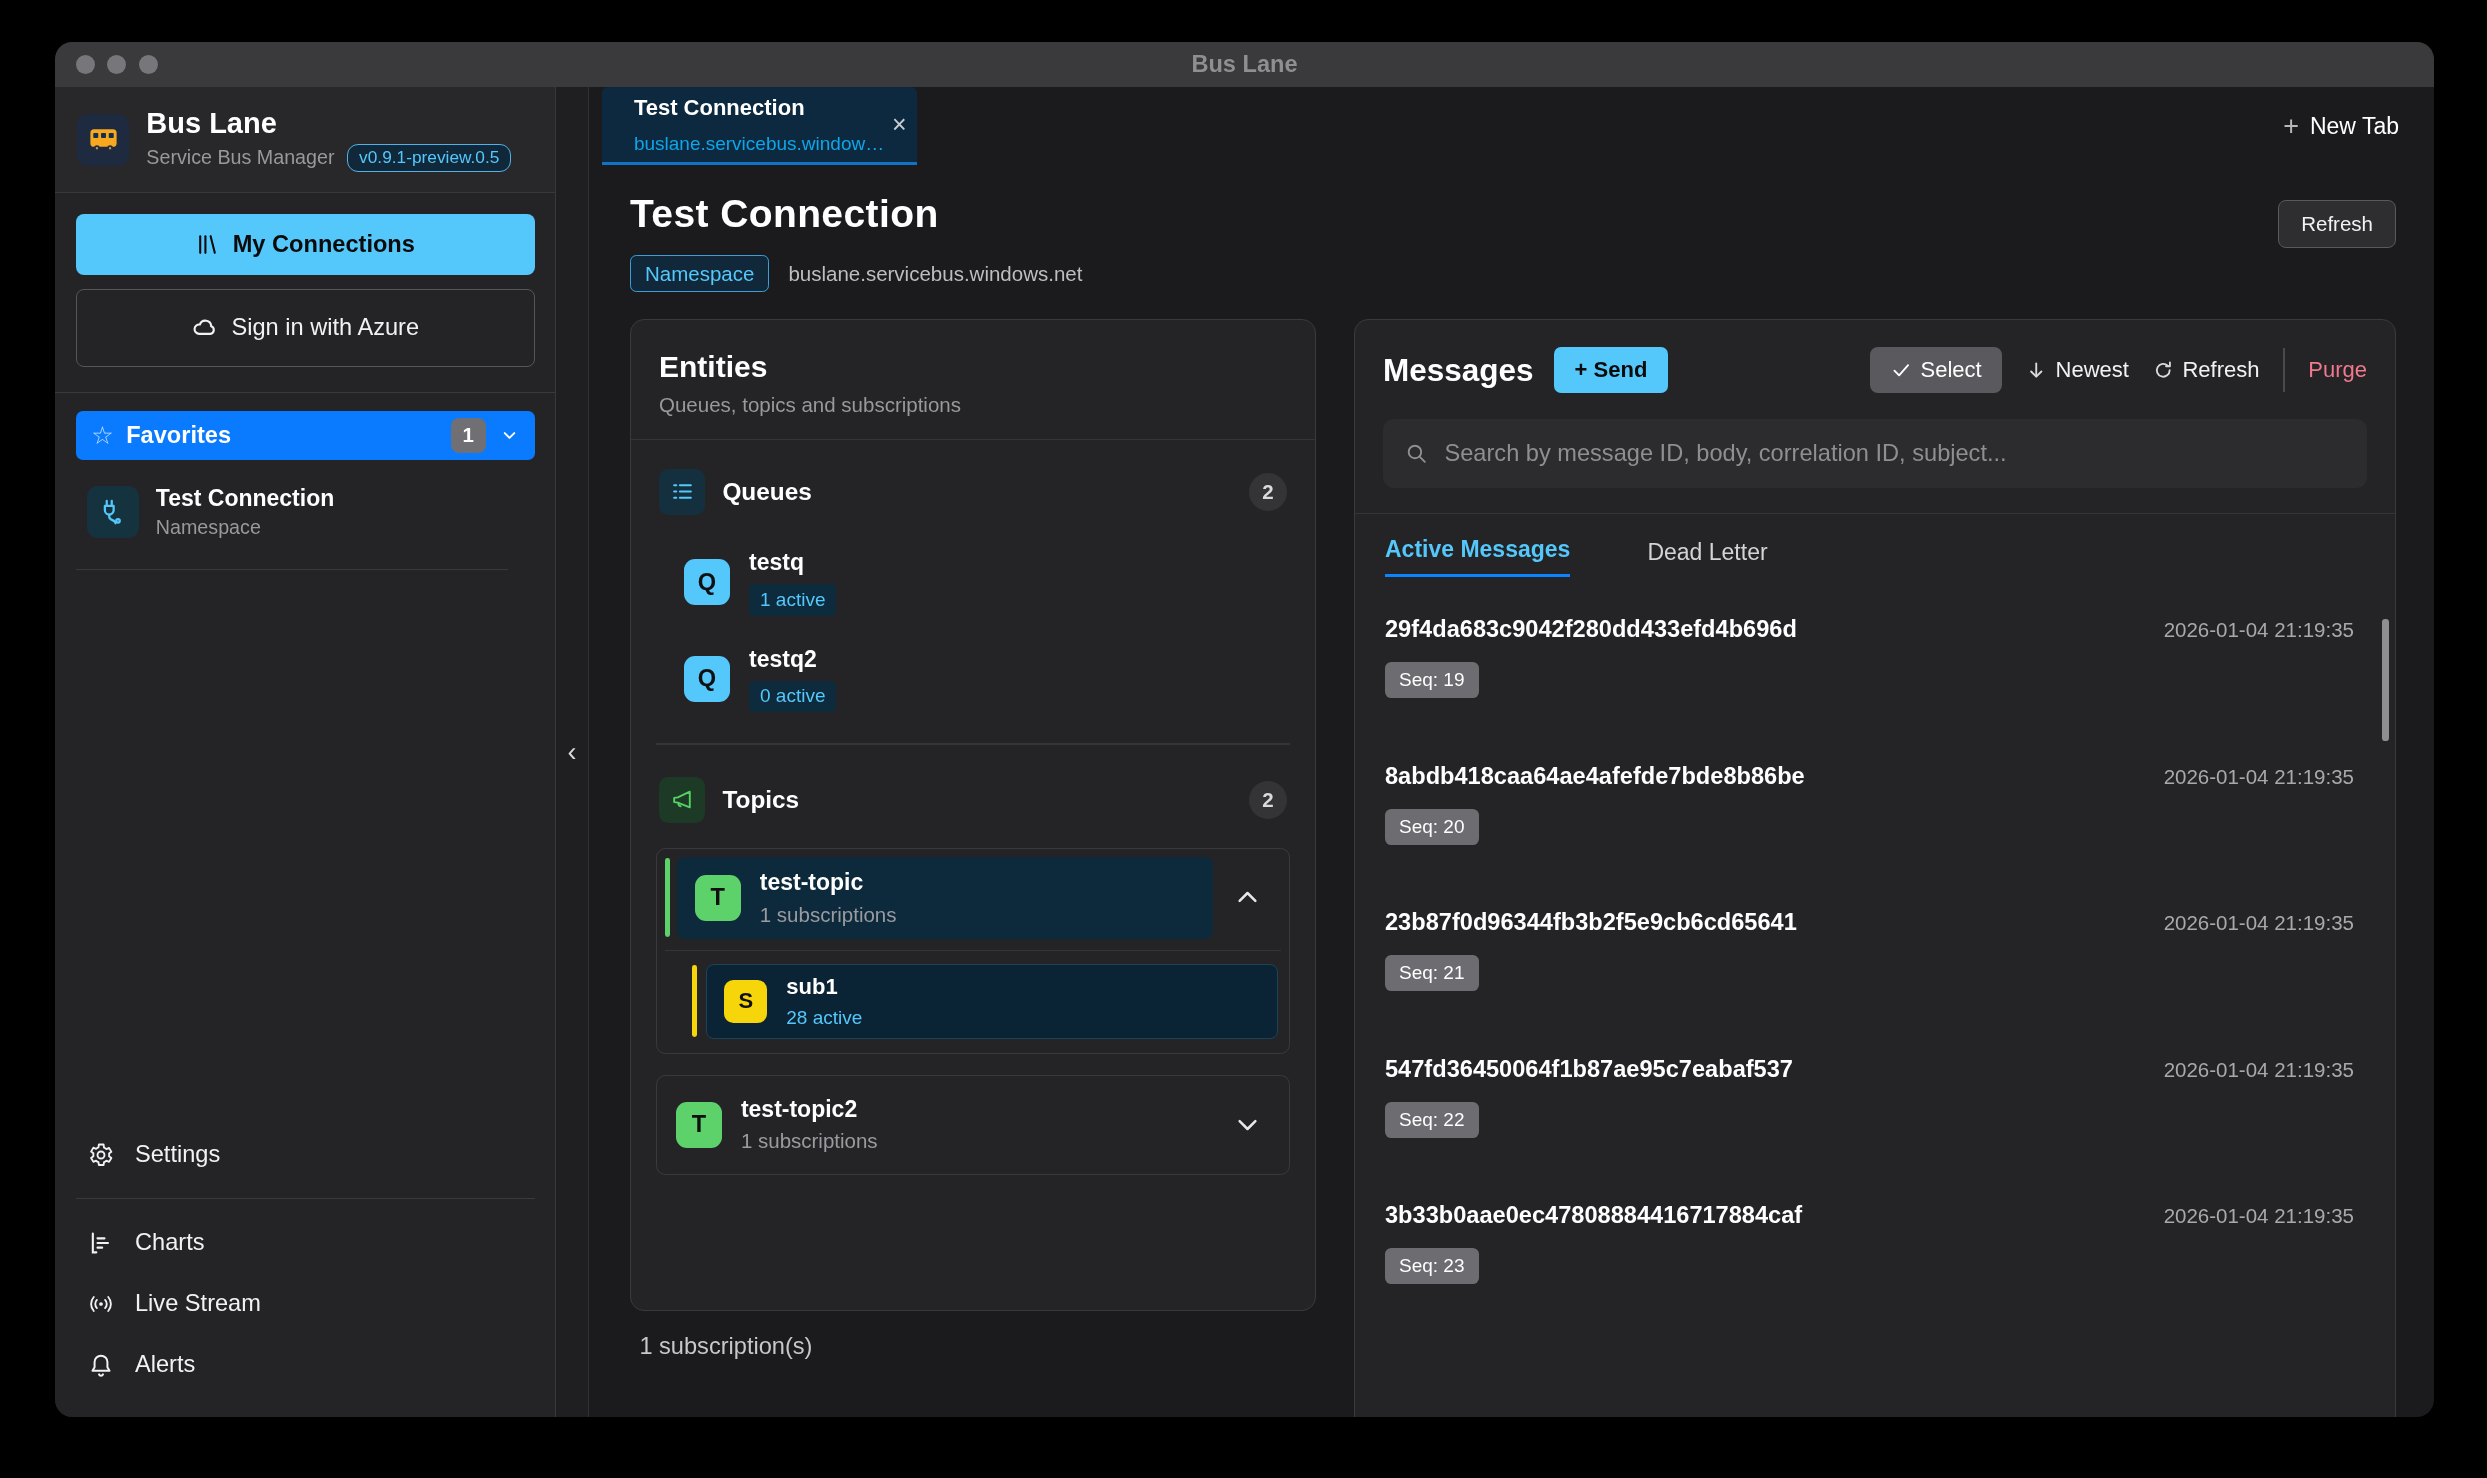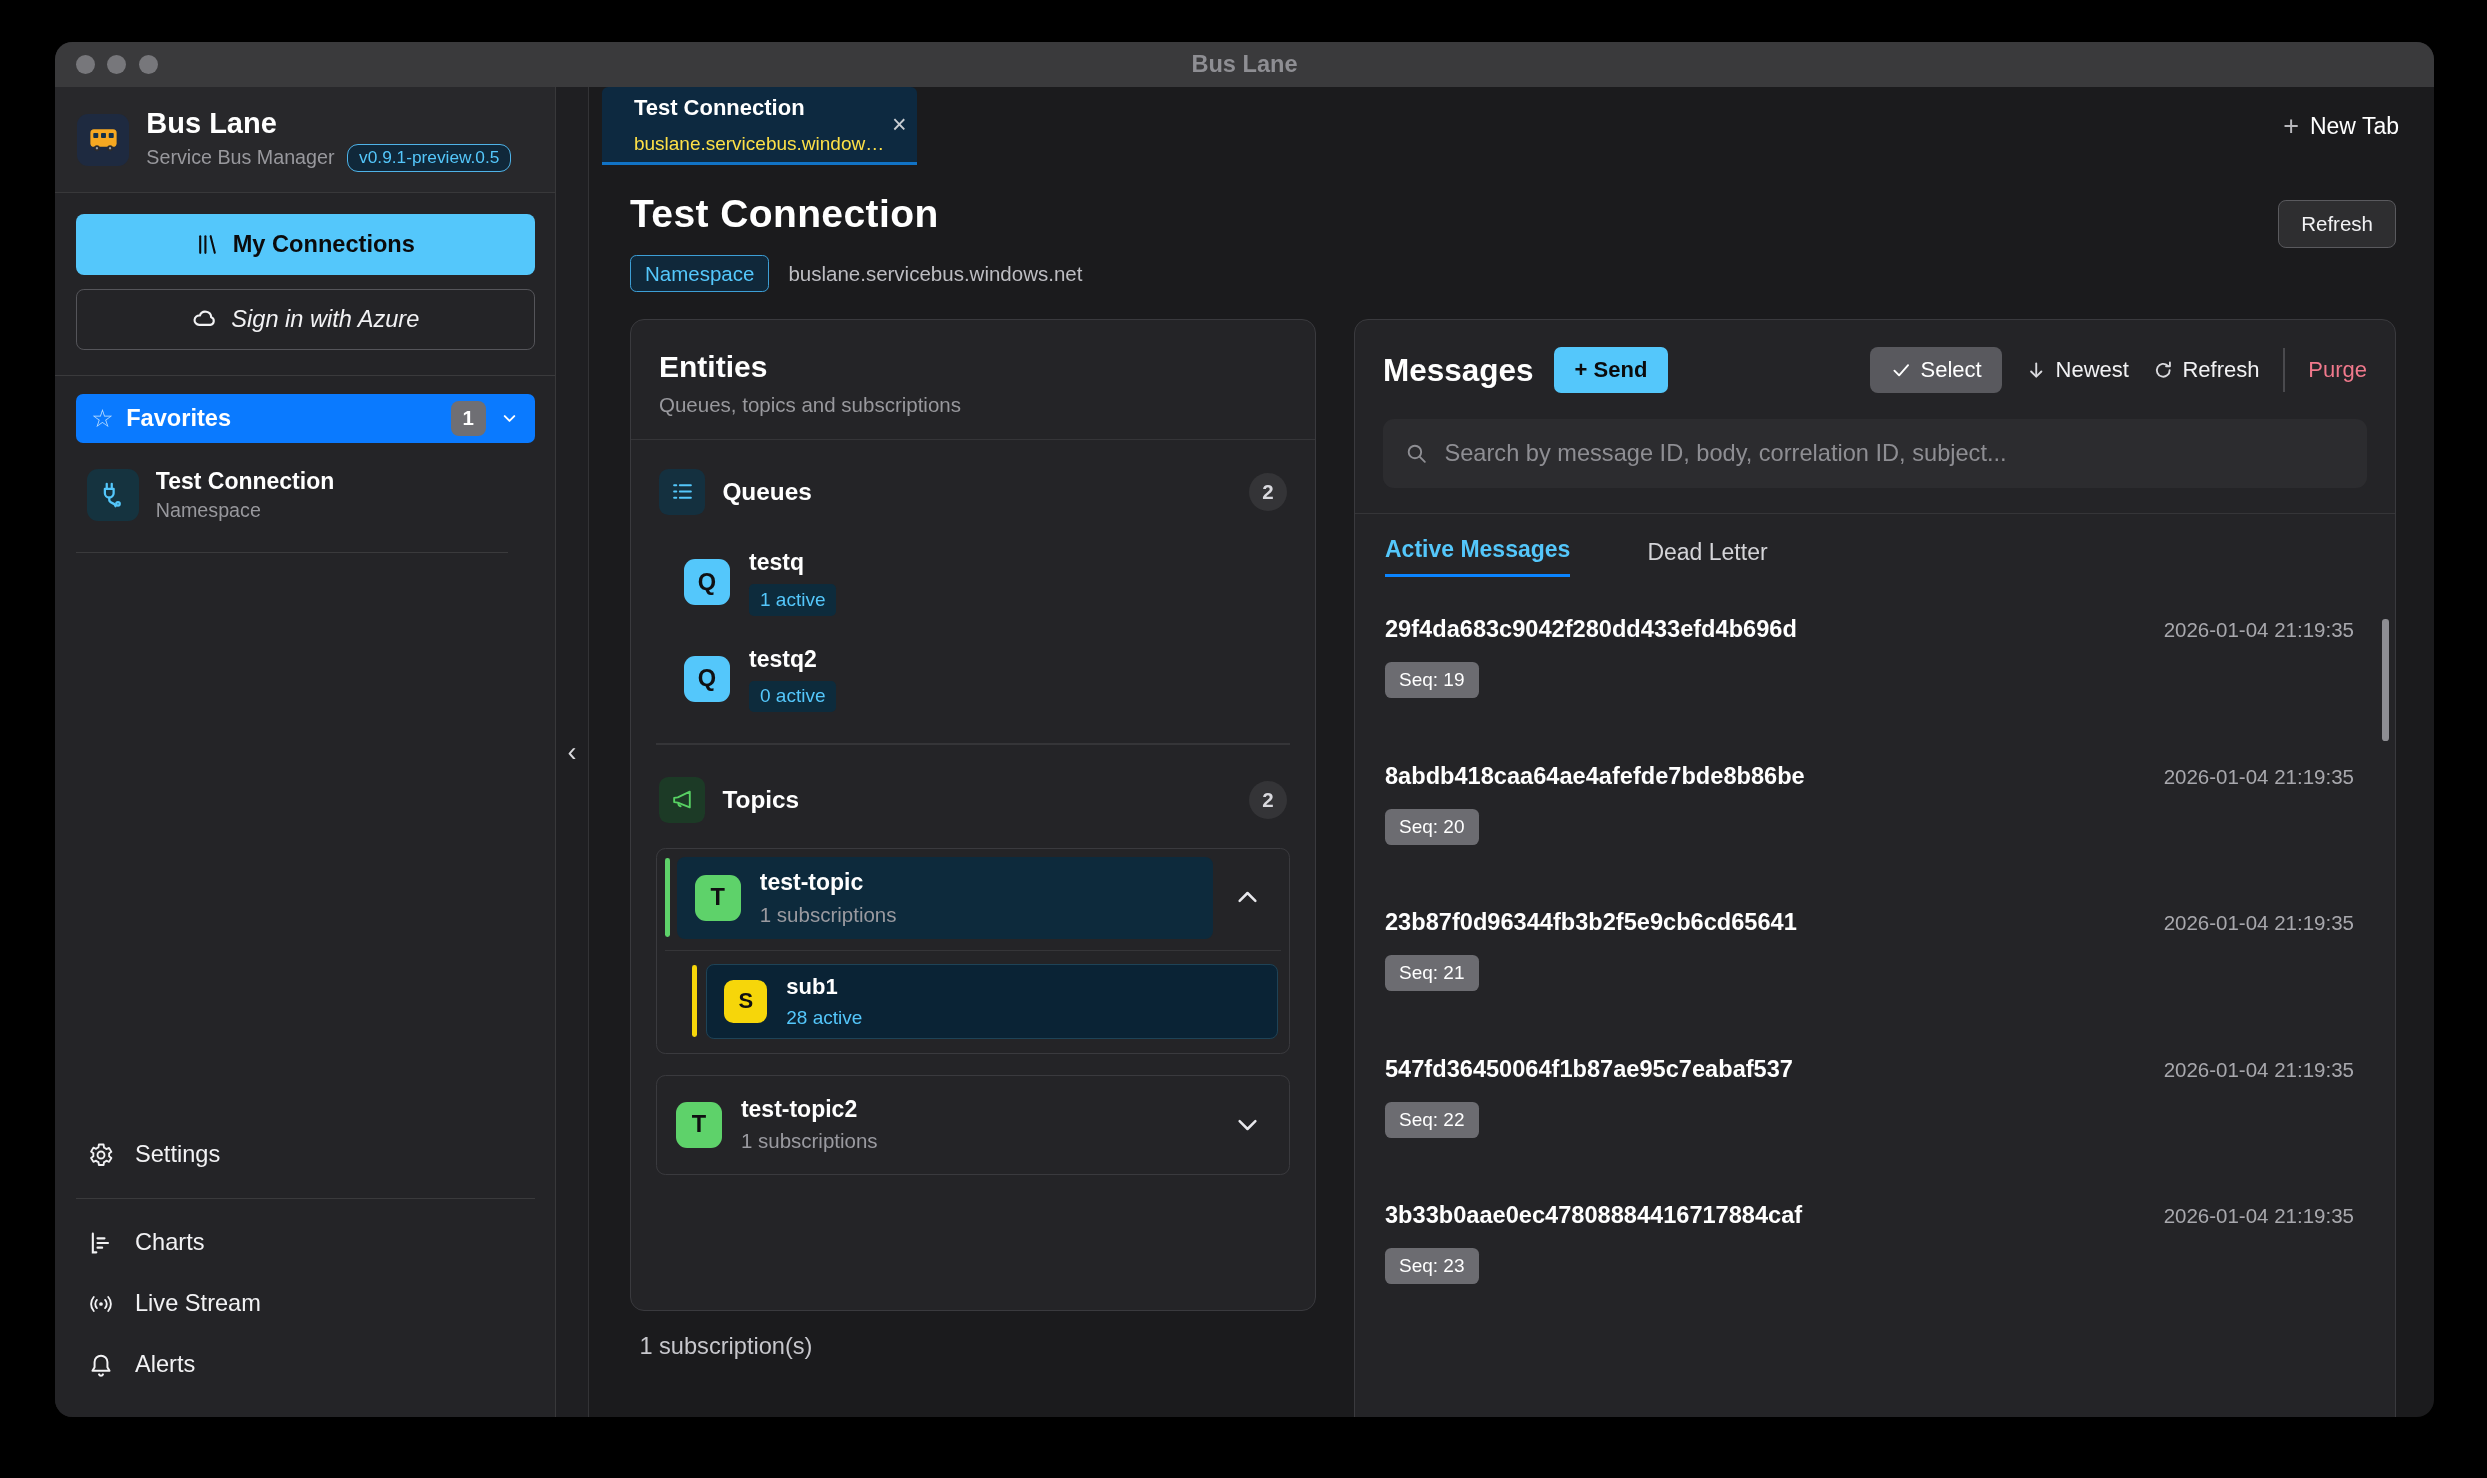--- a/index.html
+++ b/index.html
@@ -20,22 +20,22 @@
   
   .side-head{display:flex;align-items:center;gap:17.3px;padding:20.5px 22px;border-bottom:1.6px solid #38383A;background:#28282B;}
   .logo{width:52px;height:52px;border-radius:11px;background:#1E2A40;display:flex;align-items:center;justify-content:center;flex:none;}
   .app-name{font-size:29px;font-weight:bold;color:#FFF;line-height:1.1;}
   .app-sub{display:flex;align-items:center;gap:12.6px;margin-top:4.7px;}
   .app-sub-label{font-size:19.7px;color:#98989D;}
   .ver-pill{font-size:17.3px;color:#54C7FB;border:1.6px solid #4FB3E8;background:#10283A;border-radius:11px;padding:2.4px 11px;}
   .side-btns{padding:20.5px 20.5px 0;}
   .btn-primary{height:61px;background:#54C7FB;border-radius:8px;display:flex;align-items:center;justify-content:center;gap:12.6px;
     color:#0B0B0C;font-size:23.6px;font-weight:bold;cursor:pointer;}
-  .btn-outline{margin-top:14px;height:61px;border:1.6px solid #55555A;border-radius:7.9px;display:flex;align-items:center;justify-content:center;gap:12.6px;
-    color:#F2F2F4;font-size:23.6px;cursor:pointer;box-sizing:border-box;font-style:italic;}
+  .btn-outline{margin-top:14px;height:78px;border:1.6px solid #55555A;border-radius:7.9px;display:flex;align-items:center;justify-content:center;gap:12.6px;
+    color:#F2F2F4;font-size:23.6px;cursor:pointer;box-sizing:border-box;}
   .side-div{height:1.6px;background:#3A3A3C;margin:25px 0 0;}
   .fav-head{margin:17.3px 20.5px 0;height:49px;background:#0A7AFF;border-radius:7px;display:flex;align-items:center;padding:0 15.7px;cursor:pointer;}
   .fav-star{color:#BFE0FF;font-size:25px;}
   .fav-label{color:#FFF;font-weight:bold;font-size:23.6px;margin-left:12.6px;flex:1;}
   .fav-count{width:35px;height:35px;border-radius:7.9px;background:#6F6F74;color:#FFF;font-weight:bold;font-size:20.5px;
     display:flex;align-items:center;justify-content:center;}
   .fav-chevron{margin-left:14px;display:flex;}
   .fav-item{margin:15.7px 20.5px 0;padding:9.4px 11px;display:flex;align-items:center;gap:17.3px;border-radius:9.4px;cursor:pointer;}
   .fav-icon{width:52px;height:52px;border-radius:11px;background:#15333F;display:flex;align-items:center;justify-content:center;flex:none;}
   .fav-name{font-size:23px;font-weight:bold;color:#FFF;}
@@ -43,21 +43,21 @@
   .fav-underline{height:1.6px;background:#3A3A3C;margin:20.5px 47px 0 20.5px;}
   .side-bottom{margin-top:auto;padding:0 20.5px 22px;}
   .nav-item{display:flex;align-items:center;gap:20.5px;padding:16.5px 11px;color:#F2F2F4;font-size:23.6px;cursor:pointer;border-radius:7.9px;}
   .nav-item svg{flex:none;}
   .nav-div{height:1.6px;background:#3A3A3C;margin:12.6px 0;}
   
   .tabbar{height:89px;display:flex;align-items:flex-end;}
   .tab{width:315px;margin-left:13.4px;height:78px;background:#0D2940;border-bottom:3.9px solid #1173C6;border-radius:6.3px 6.3px 0 0;
     display:flex;align-items:center;box-sizing:border-box;padding:0 17.3px 0 31.5px;cursor:pointer;}
   .tab-title{font-size:22px;font-weight:bold;color:#FFF;}
-  .tab-sub{font-size:19px;color:#fde047;margin-top:12px;}
+  .tab-sub{font-size:19px;color:#0ea5e9;margin-top:12px;}
   .tab-close{margin-left:auto;color:#C8CDD2;font-size:25px;padding:4.7px 7.9px;cursor:pointer;}
   .new-tab{margin-left:auto;margin-right:35px;align-self:center;display:flex;align-items:center;gap:11px;color:#FFF;font-size:23px;cursor:pointer;}
   .new-tab .plus{color:#B8B8BC;font-size:27px;}
   
   .page-head{padding:27px 38px 0 41px;display:flex;align-items:flex-start;}
   .page-title{font-size:39px;font-weight:bold;color:#FFF;letter-spacing:0.4px;}
   .page-meta{display:flex;align-items:center;gap:19px;margin-top:19px;}
   .ns-badge{font-size:20.5px;color:#54C7FB;border:1.6px solid #3D9FD6;background:#10283A;border-radius:6.3px;padding:5.5px 14px;}
   .ns-url{font-size:20.5px;color:#BDBDC2;}
   .refresh-btn{margin-left:auto;margin-top:7.9px;height:46px;padding:0 22px;border:1.6px solid #5A5A5E;border-radius:7.9px;background:#2E2E30;

